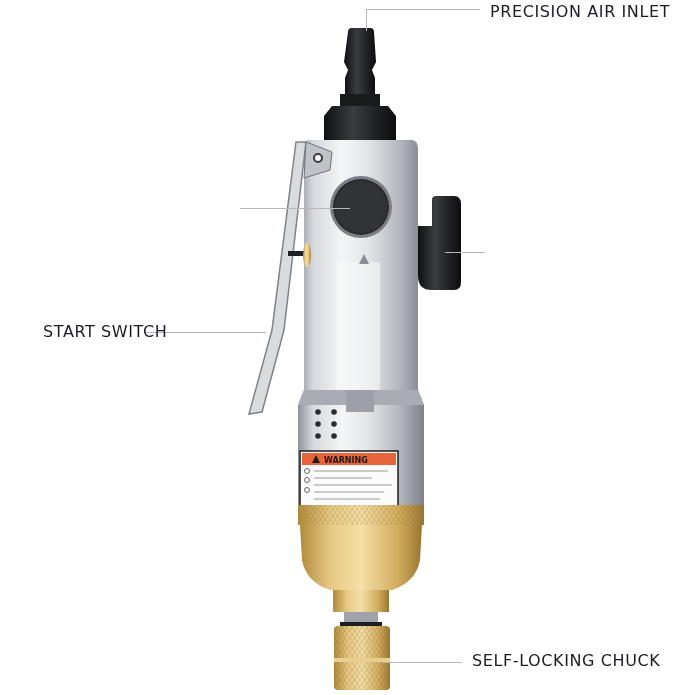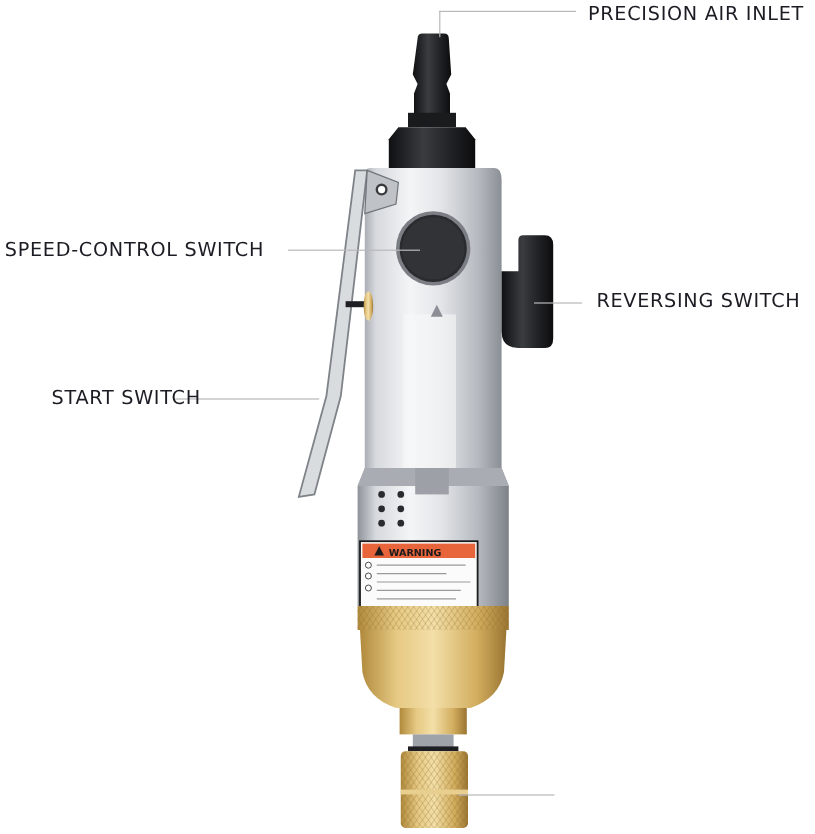--- a/index.html
+++ b/index.html
@@ -125,23 +125,22 @@
       <rect x="334" y="626" width="56" height="64" rx="4" fill="url(#knurl2)"></rect>
       <rect x="334" y="658" width="56" height="4" fill="#e8cf8f"></rect>
     </g>
   </svg>
 
   <div class="leader" style="left:366px; top:9px; width:114px; height:1px;"></div>
   <div class="leader" style="left:366px; top:9px; width:1px; height:22px;"></div>
   <div class="label" style="left:490px; top:2px;text-align:center;">PRECISION AIR INLET</div>
 
   <div class="leader" style="left:240px; top:208px; width:110px; height:1px;"></div>
-  <div class="label" style="left:4px; top:198px;">SPEED-CONTROL SWITCH</div>
 
   <div class="leader" style="left:445px; top:252px; width:40px; height:1px;"></div>
-  <div class="label" style="left:497px; top:241px;">REVERSING SWITCH</div>
 
   <div class="leader" style="left:146px; top:332px; width:120px; height:1px;"></div>
   <div class="label" style="left:3px; top:322px;margin-left:40px;">START SWITCH</div>
 
   <div class="leader" style="left:382px; top:662px; width:80px; height:1px;"></div>
+  <div class="label" style="left:472px; top:651px;">SELF-LOCKING CHUCK</div>
 
 </div>
 
 </body></html>

